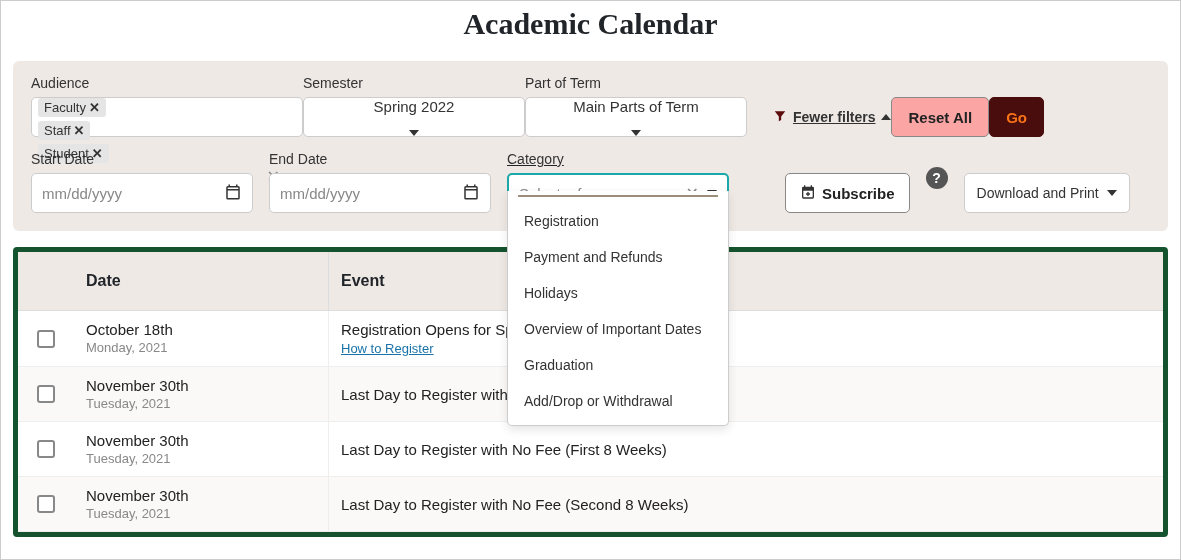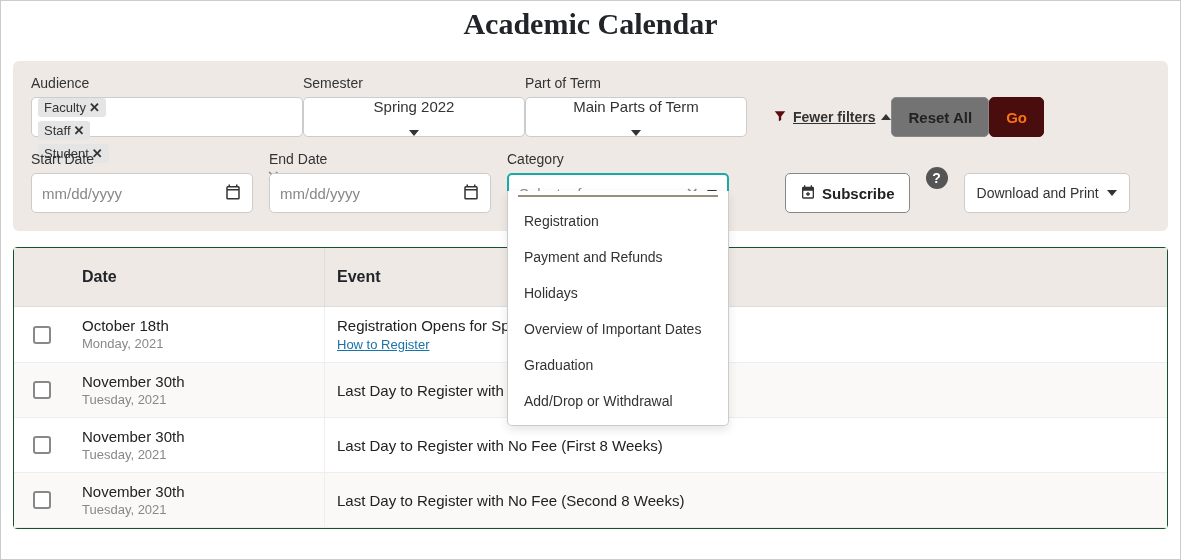--- a/index.html
+++ b/index.html
@@ -17,34 +17,34 @@
   .aud-tail { margin-left: auto; display: flex; align-items: center; gap: 6px; color: #666; }
   .close-x { color: #888; font-size: 16px; }
   .caret-down { width: 0; height: 0; border-left: 5px solid transparent; border-right: 5px solid transparent; border-top: 6px solid #333; display: inline-block; }
   .select-box { height: 40px; background: #fff; border: 1px solid #ccc; border-radius: 5px; display: flex; align-items: center; justify-content: space-between; padding: 0 12px; font-size: 15px; color: #333; flex-direction: column; }
   .semester-box { width: 222px; }
   .pot-box { width: 222px; }
   .fewer-filters { display: flex; align-items: center; gap: 6px; font-size: 14px; color: #333; font-weight: 600; margin-left: 26px; text-decoration: underline; }
   .filter-icon { color: #5c0c0c; }
   .caret-up { width: 0; height: 0; border-left: 5px solid transparent; border-right: 5px solid transparent; border-bottom: 6px solid #333; display: inline-block; }
   .btn { height: 40px; border-radius: 5px; padding: 0 16px; font-size: 15px; font-weight: 600; display: inline-flex; align-items: center; justify-content: center; cursor: pointer; }
-  .btn-reset { background: #737373; border: 1px solid #888; color: #222; }
+  .btn-reset { background: #fca5a5; border: 1px solid #888; color: #222; }
   .btn-go { background: #4a0d0d; border: 1px solid #4a0d0d; color: #f97316; }
   .date-box { width: 222px; height: 40px; background: #fff; border: 1px solid #ccc; border-radius: 5px; display: flex; align-items: center; justify-content: space-between; padding: 0 10px; font-size: 15px; color: #888; }
   .cal-icon svg { width: 18px; height: 18px; }
-  .category-field { position: relative; }
+  .category-field { position: relative; text-decoration: underline; }
   .category-box { width: 222px; height: 40px; background: #fff; border: 2px solid #1aa8a8; border-radius: 5px; display: flex; align-items: center; justify-content: space-between; padding: 0 10px; font-size: 15px; color: #888; }
   .cat-right { display: flex; align-items: center; gap: 8px; }
   .cat-dropdown { position: absolute; top: 40px; left: 0; width: 222px; background: #fff; border: 1px solid #ccc; border-top: none; border-radius: 0 0 5px 5px; box-shadow: 0 4px 10px rgba(0,0,0,0.1); z-index: 20; padding-top: 4px; padding-bottom: 6px; }
   .cat-underline { height: 2px; background: #9b8e7a; margin: 0 10px 6px 10px; }
   .cat-item { padding: 10px 4px; font-size: 14px; color: #333; cursor: pointer; margin-left: 12px; }
   .btn-subscribe { background: #fff; border: 1px solid #888; color: #222; display: inline-flex; align-items: center; gap: 6px; padding: 0 14px; }
   .help-circle { width: 22px; height: 22px; border-radius: 50%; background: #555; color: #fff; display: inline-flex; align-items: center; justify-content: center; font-size: 14px; font-weight: bold; align-self: center; margin-bottom: 8px; }
   .dp-box { height: 40px; background: #fff; border: 1px solid #ccc; border-radius: 5px; display: flex; align-items: center; gap: 8px; padding: 0 12px; font-size: 14px; color: #333; }
-  .table-wrap { margin: 16px 12px 0 12px; border: 1px solid #14532d; border-radius: 4px; }
+  .table-wrap { margin: 16px 12px 0 12px; border: 5px solid #14532d; border-radius: 4px; }
   .thead { display: flex; background: #efe9e6; border-bottom: 1px solid #ddd; }
   .th-check { width: 56px; }
   .th-date { width: 254px; padding: 20px 12px; font-weight: 700; font-size: 16px; }
   .th-event { flex: 1; padding: 20px 12px; font-weight: 700; font-size: 16px; border-left: 1px solid #ddd; }
   .trow { display: flex; border-bottom: 1px solid #eee; }
   .trow:nth-child(odd) { background: #faf9f8; }
   .trow:nth-child(even) { background: #fff; }
   .td-check { width: 56px; display: flex; align-items: center; justify-content: center; }
   .chk { width: 18px; height: 18px; border: 2px solid #888; border-radius: 3px; background: #fff; }
   .td-date { width: 254px; padding: 10px 12px; }

